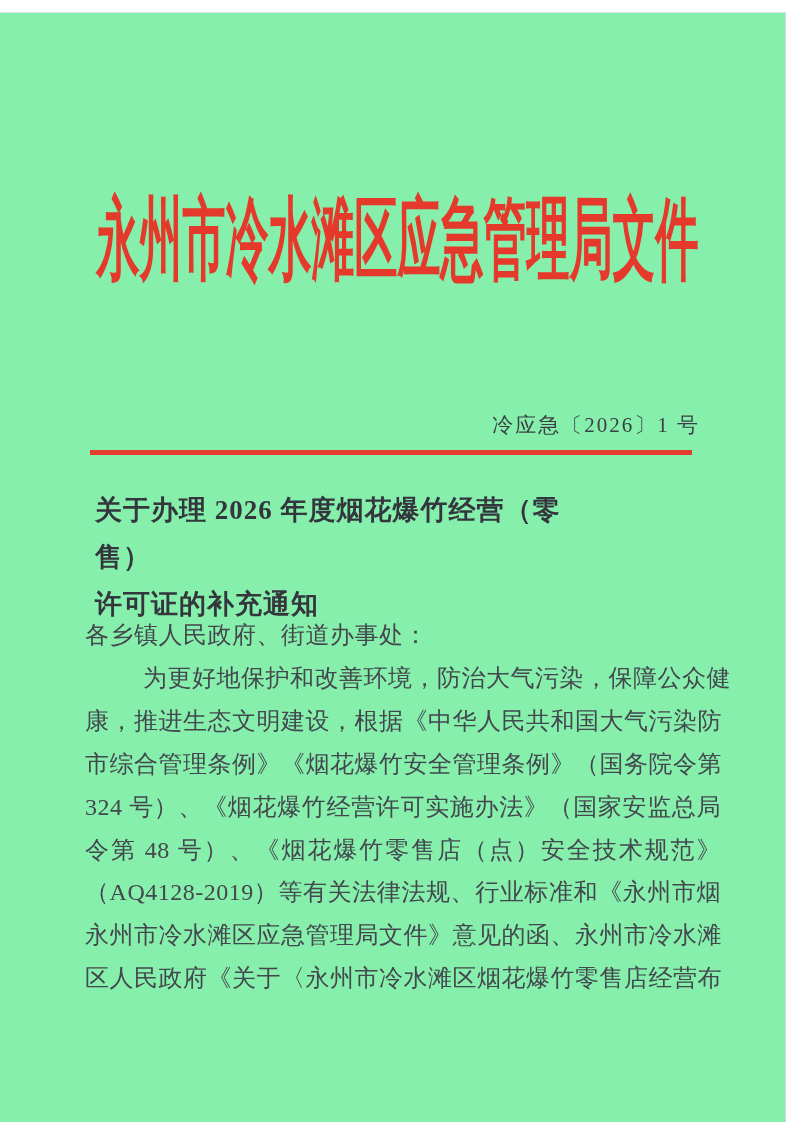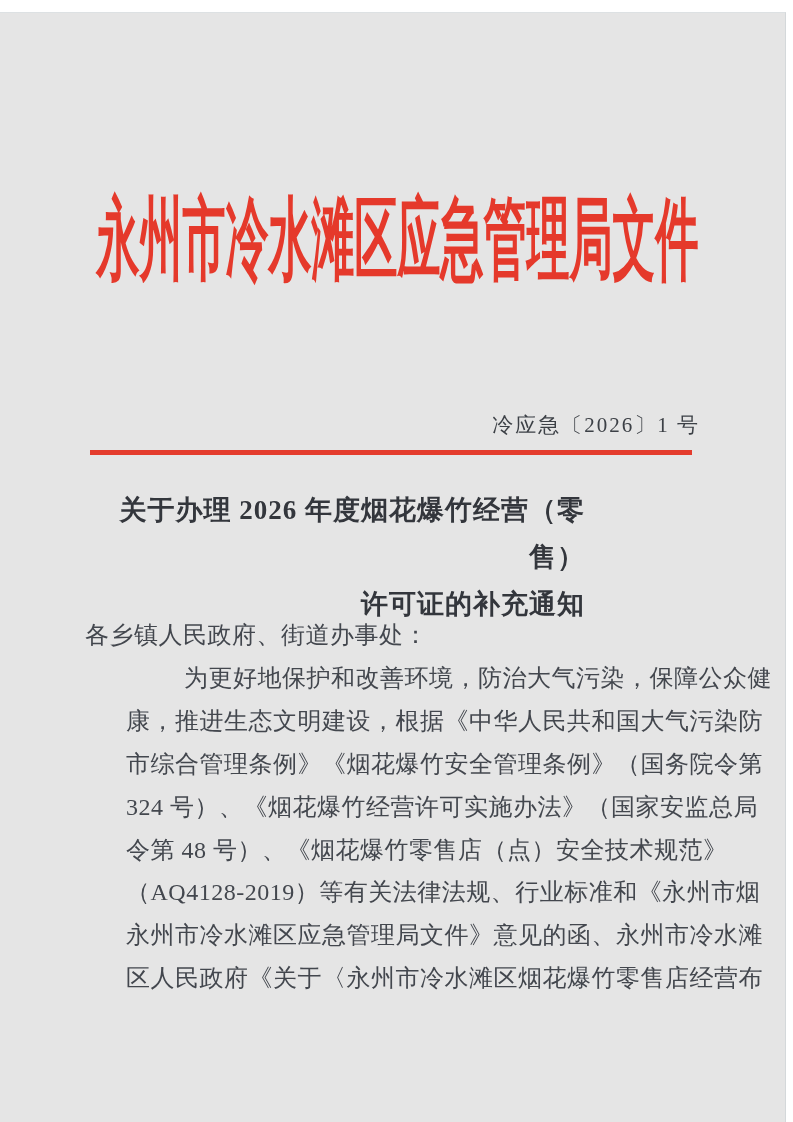--- a/index.html
+++ b/index.html
@@ -10,21 +10,21 @@
     background: #ffffff;
     font-family: "Liberation Serif", "DejaVu Serif", serif;
     overflow: hidden;
   }
   .paper {
     position: absolute;
     left: 0;
     top: 12px;
     width: 786px;
     height: 1110px;
-    background: #e5e5e5;
+    background: #86efac;
     border-top: 1px solid #dde1e3;
     border-right: 1px solid #d4d8da;
     box-sizing: border-box;
   }
   
   .red-header {
     position: absolute;
     left: 95px;
     top: 183px;
     width: 605px;
@@ -62,21 +62,21 @@
     width: 602px;
     height: 5px;
     background: #e43c2d;
   }
   
   .doc-title {
     position: absolute;
     left: 95px;
     top: 474px;
     width: 490px;
-    text-align: right;
+    text-align: left;
     font-size: 27px;
     font-weight: bold;
     color: #33363c;
     line-height: 47px;
     letter-spacing: 1px;
   }
   
   .body-block {
     position: absolute;
     left: 85px;
@@ -87,21 +87,20 @@
     line-height: 42.9px;
     letter-spacing: 0.5px;
   }
   .salutation {
     text-align: left;
   }
   .jline {
     text-align: justify;
     text-align-last: justify;
     white-space: nowrap;
-    margin-left: 41px;
   }
   .jline.indent {
     padding-left: 58px;
   }
 </style>
 </head>
 <body>
 
 <div class="paper">
 

